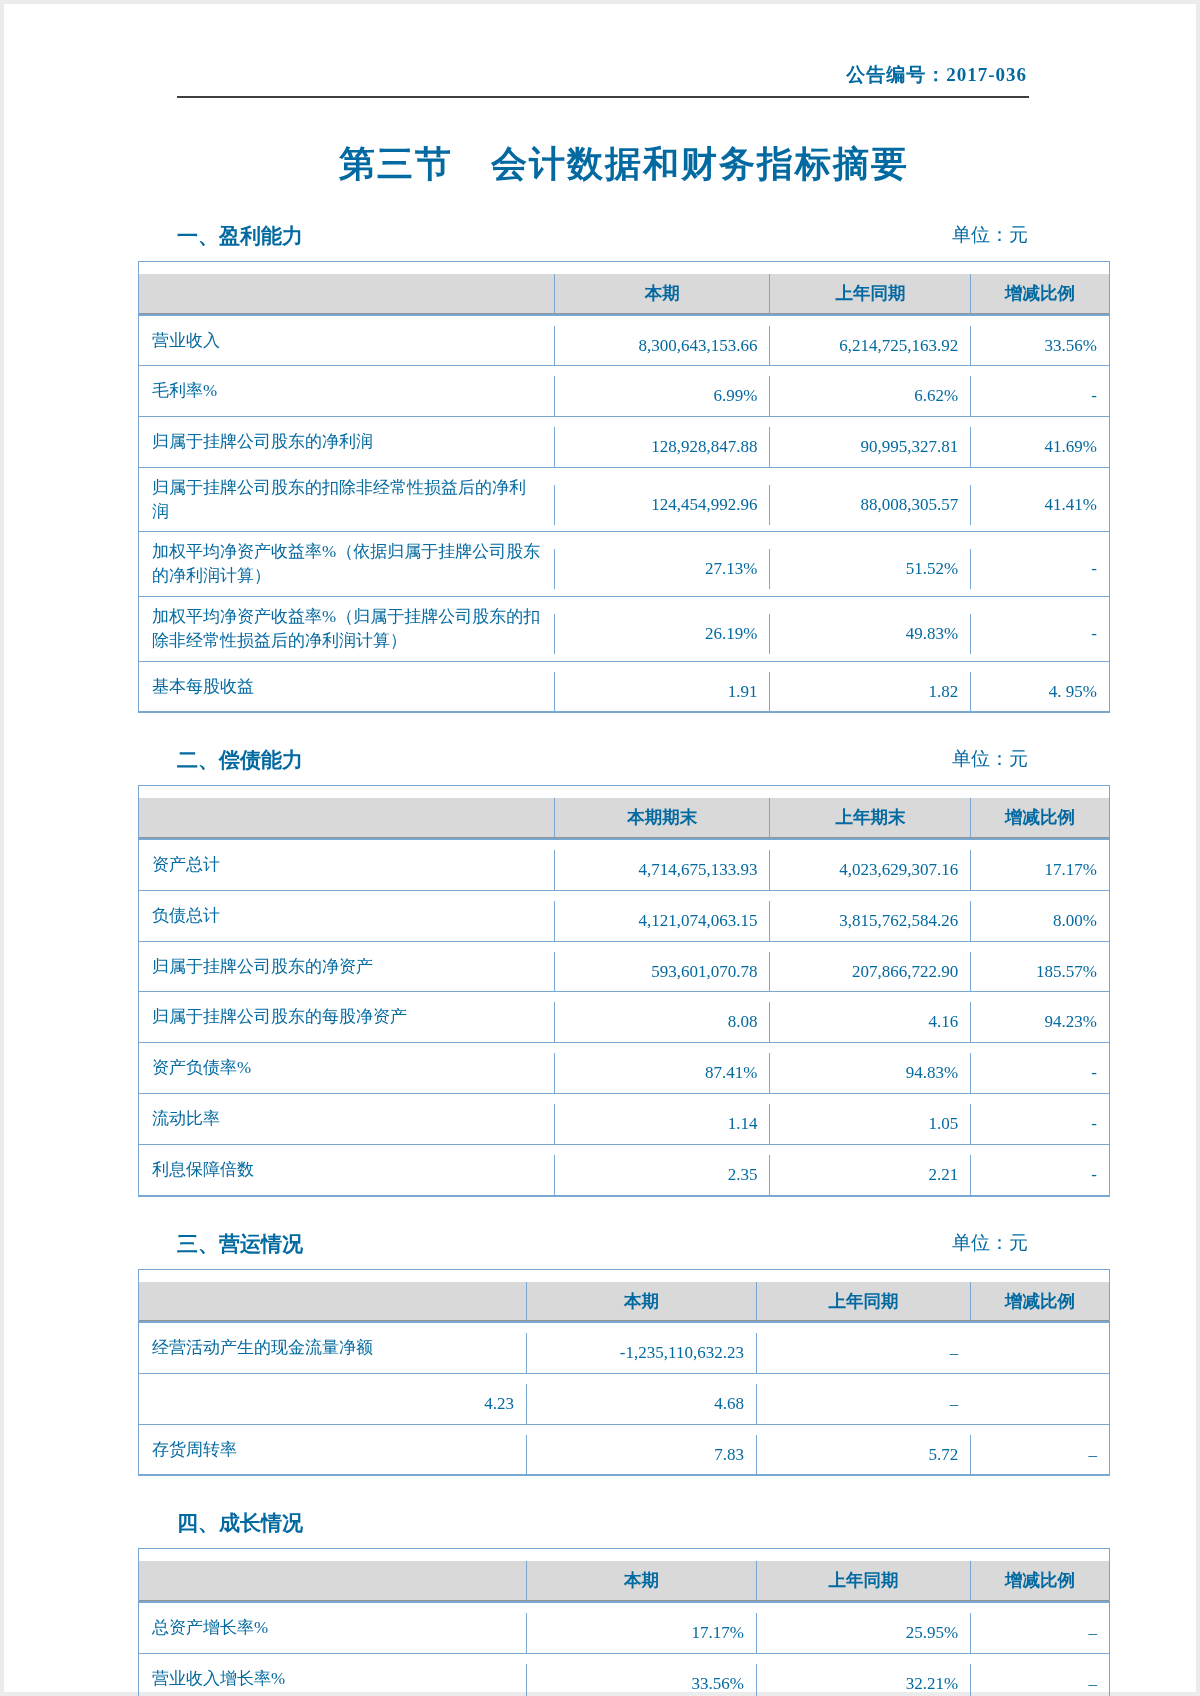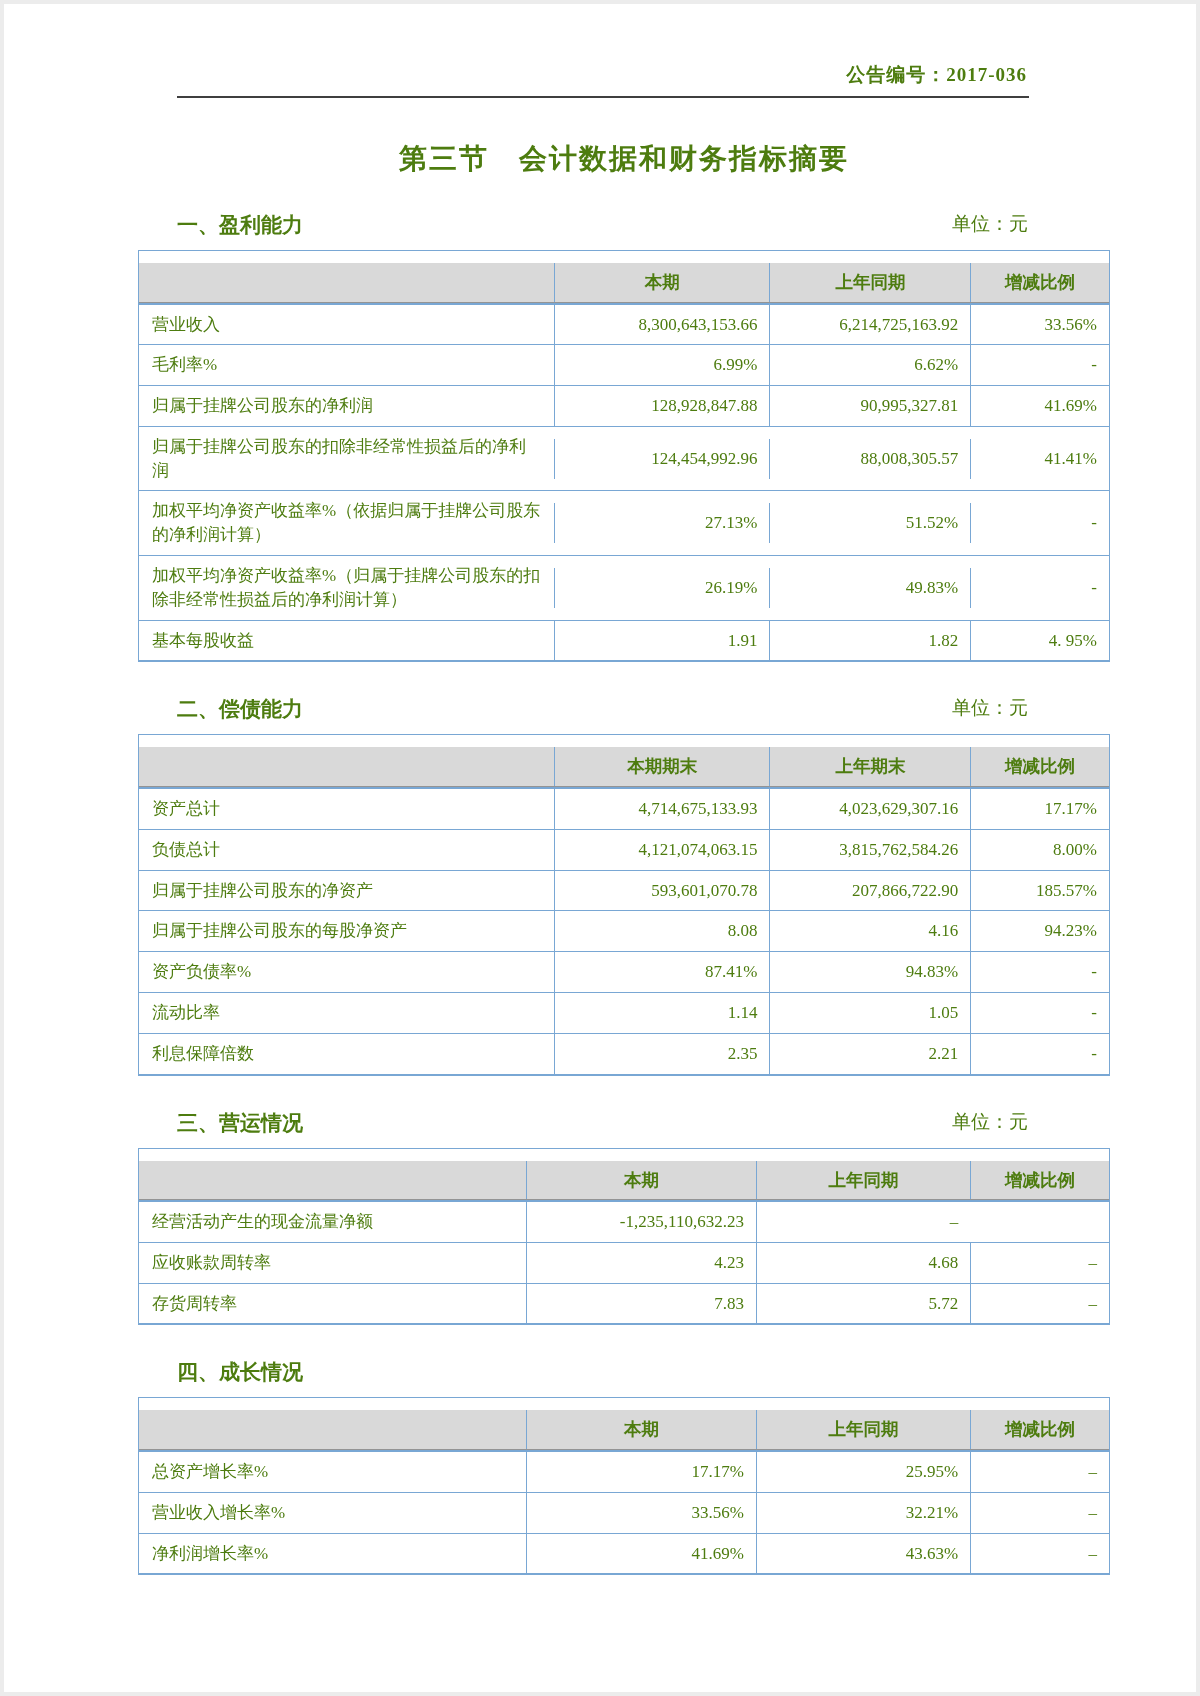--- a/index.html
+++ b/index.html
@@ -4,21 +4,21 @@
 <style>
   html,body { margin:0; padding:0; background:#ffffff; }
   .page {
     position: relative;
     width: 1200px;
     height: 1696px;
     background: #ffffff;
     box-sizing: border-box;
     padding: 62px 90px 0 138px;
     font-family: "Liberation Serif", "DejaVu Serif", serif;
-    color: #4d7c0f;
+    color: #0369a1;
     box-shadow: inset 0 0 0 4px #ececec;
     overflow: hidden;
   }
   
   .announce {
     text-align: right;
     margin-right: 83px;
     font-size: 19px;
     font-weight: bold;
     letter-spacing: 1px;
@@ -26,21 +26,21 @@
   .rule {
     height: 2px;
     background: #3f3f3f;
     margin: 8px 81px 0 39px;
   }
   .doc-title {
     margin: 42px 0 0 0;
     text-align: center;
     font-family: "Liberation Sans", sans-serif;
     font-weight: 700;
-    font-size: 28px;
+    font-size: 36px;
     letter-spacing: 2px;
   }
   
   .sec-head {
     display: flex;
     justify-content: space-between;
     align-items: flex-start;
     margin: 33px 0 11px 0;
   }
   .sec-head h2 {
@@ -75,21 +75,21 @@
   }
   .td + .td { border-left: 1px solid var(--tbl-border, #79a7d4); }
   .thead .td {
     font-family: "Liberation Sans", sans-serif;
     font-weight: 700;
     font-size: 17.5px;
     text-align: center;
     padding: 7px 8px;
   }
   .td.lab { text-align: left; padding-left: 13px; }
-  .td.num { text-align: right; }
+  .td.num { text-align: right; margin-top: 10px; }
   
   .tbl .td:nth-child(1) { width: 42.8%; }
   .tbl .td:nth-child(2) { width: 22.2%; }
   .tbl .td:nth-child(3) { width: 20.7%; }
   .tbl .td:nth-child(4) { width: 14.3%; }
   
   .tbl.narrow .td:nth-child(1) { width: 39.9%; }
   .tbl.narrow .td:nth-child(2) { width: 23.7%; }
   .tbl.narrow .td:nth-child(3) { width: 22.1%; }
   .tbl.narrow .td:nth-child(4) { width: 14.3%; }
@@ -232,21 +232,20 @@
             <div class="td">上年同期</div>
             <div class="td">增减比例</div>
           </div>
           <div class="tbody">
             <div class="tr">
               <div class="td lab">经营活动产生的现金流量净额</div>
               <div class="td num">-1,235,110,632.23</div>
               <div class="td num">–</div>
             </div>
             <div class="tr">
-              <div class="td lab">应收账款周转率</div>
               <div class="td num">4.23</div>
               <div class="td num">4.68</div>
               <div class="td num">–</div>
             </div>
             <div class="tr">
               <div class="td lab">存货周转率</div>
               <div class="td num">7.83</div>
               <div class="td num">5.72</div>
               <div class="td num">–</div>
             </div>

